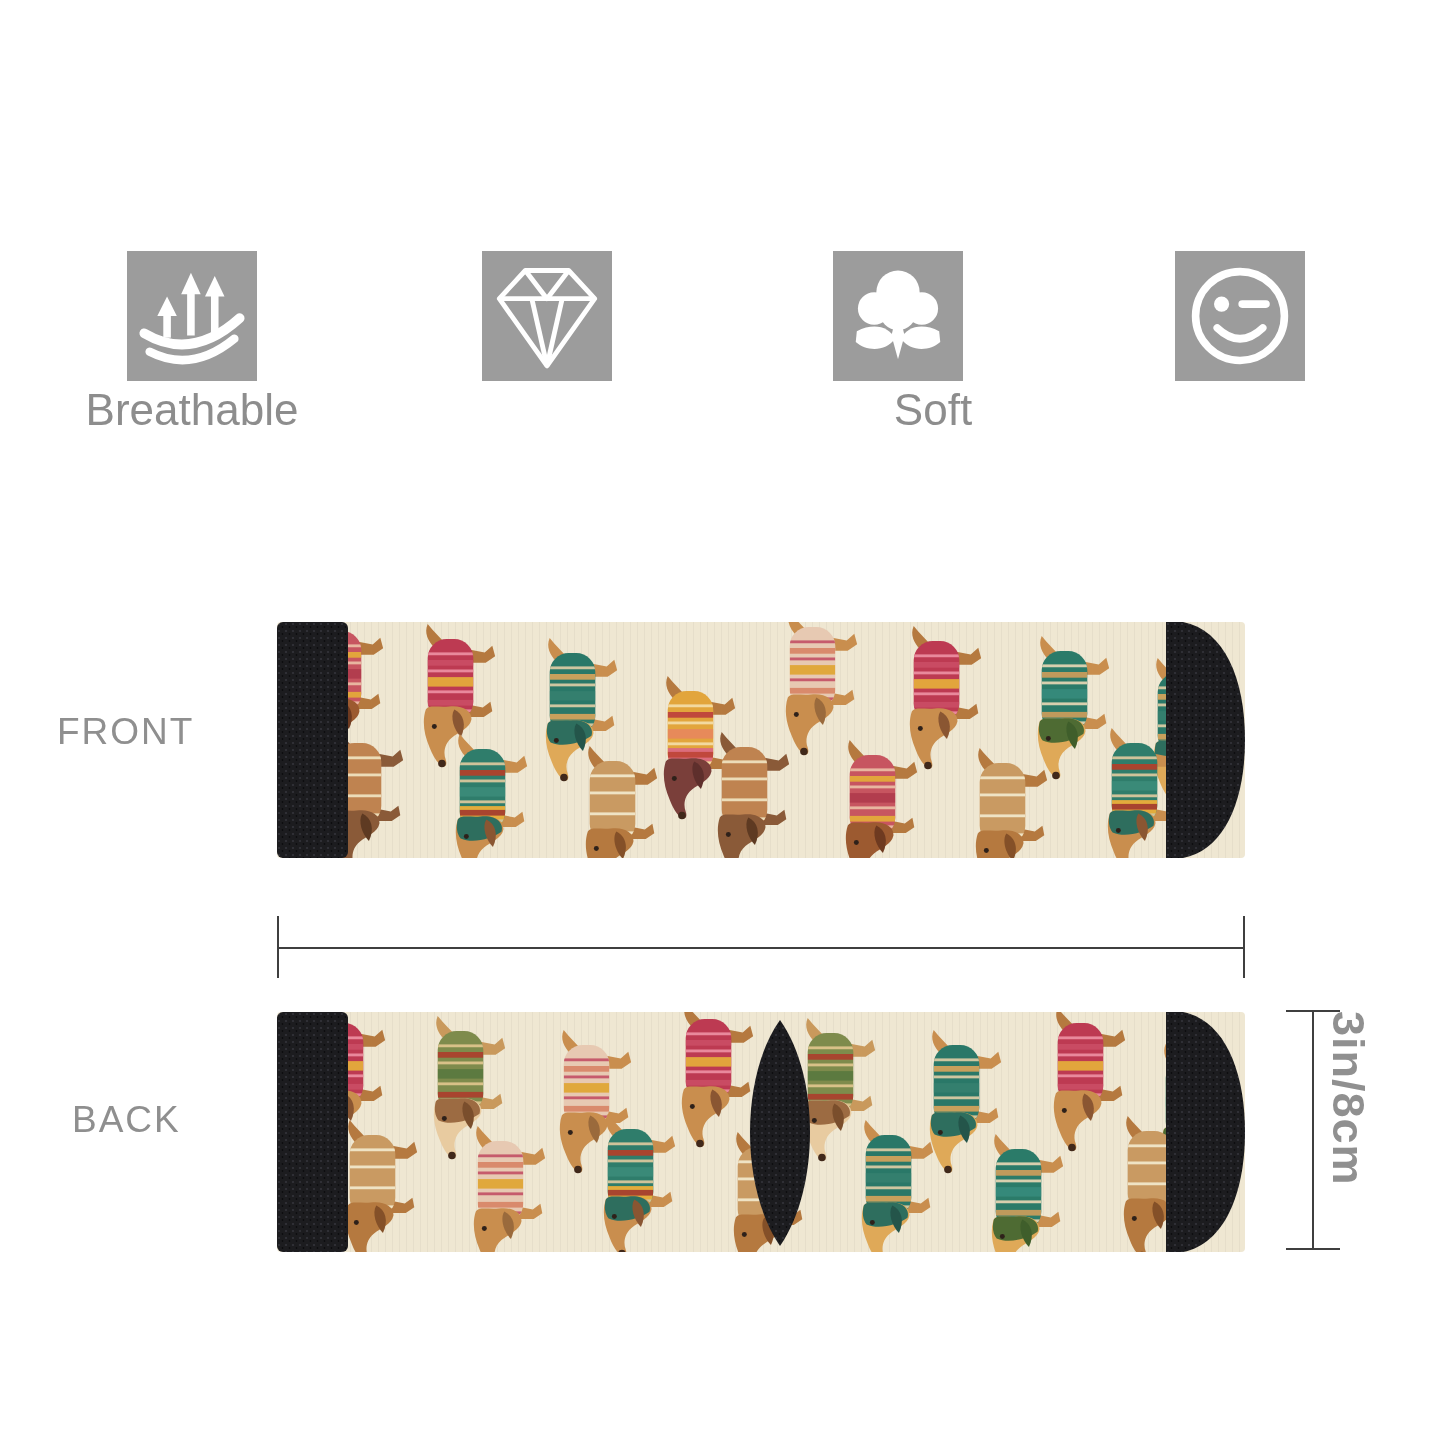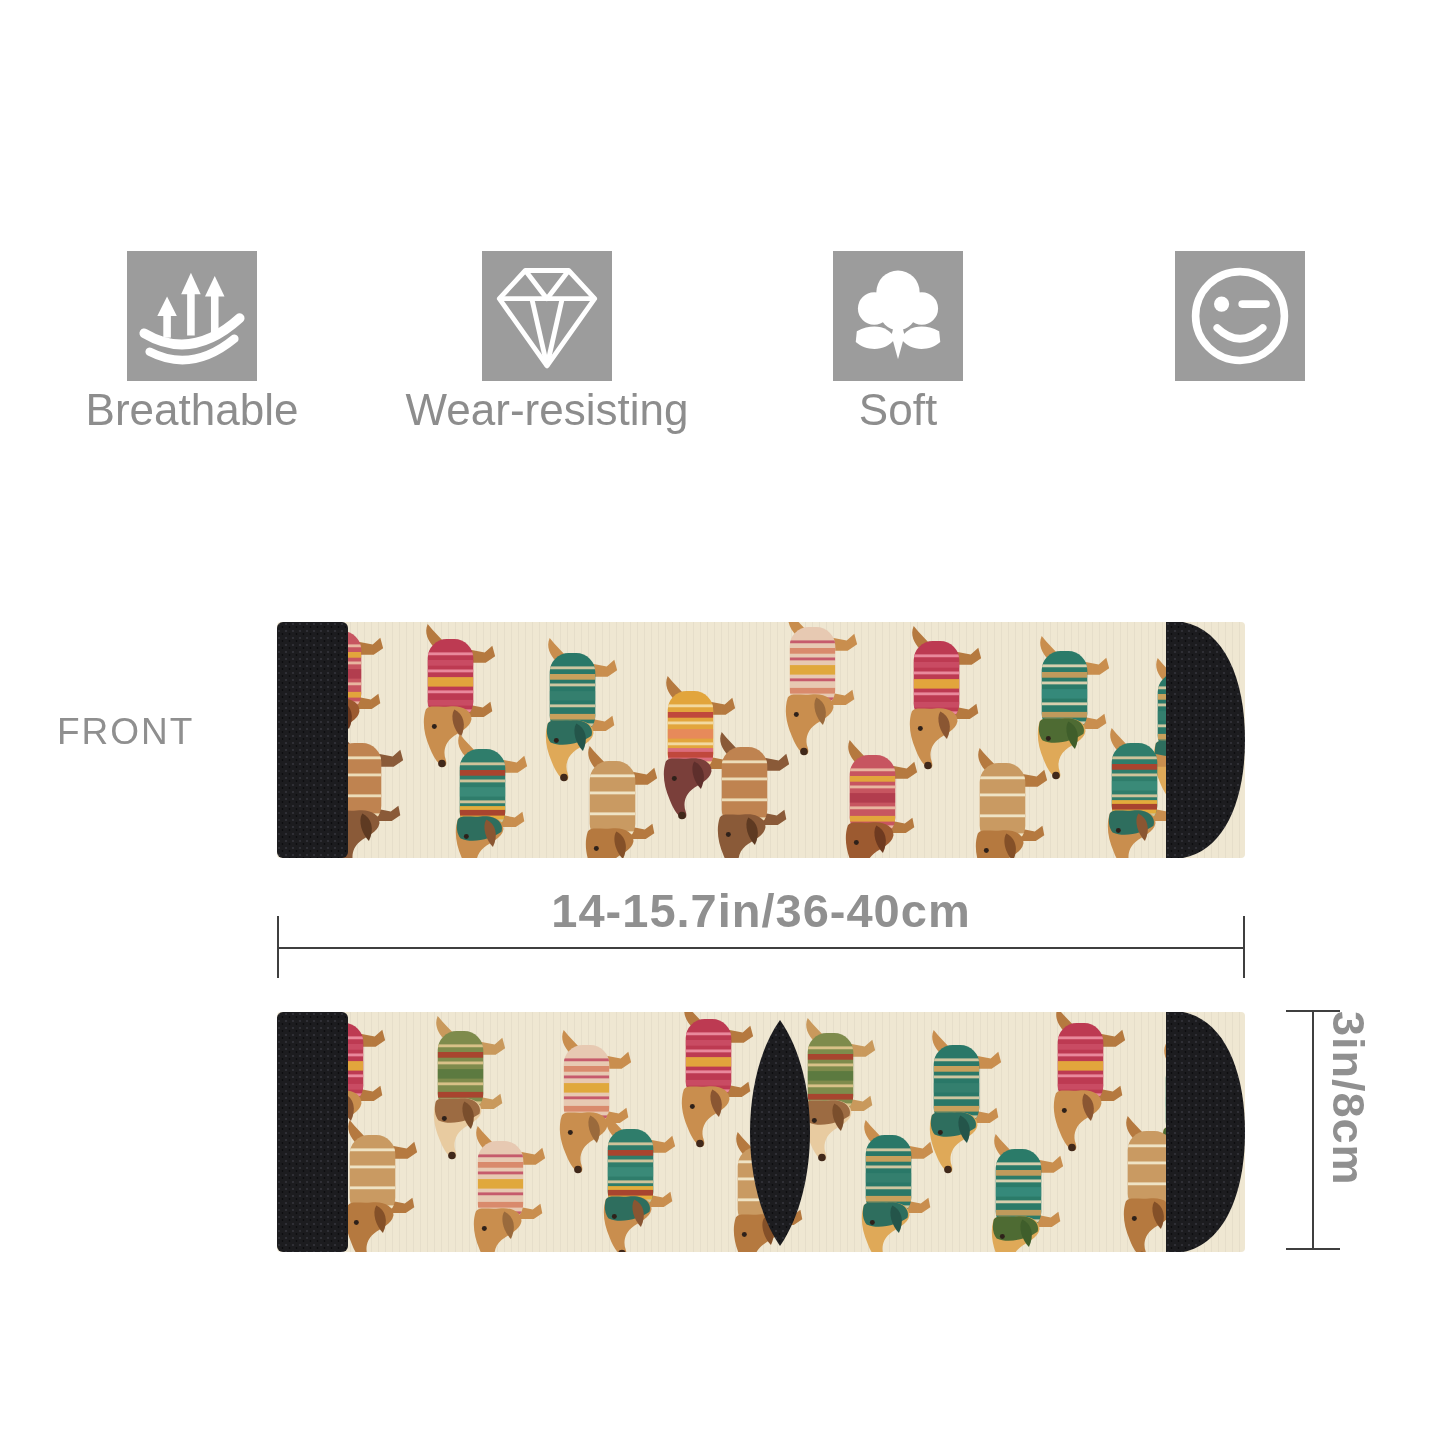--- a/index.html
+++ b/index.html
@@ -100,35 +100,34 @@
   <svg class="feature-icon" style="left:482px" viewBox="0 0 120 120">
     <rect width="120" height="120" fill="var(--icon_bg)"></rect>
     <g stroke="var(--icon_glyph)" stroke-width="4.5" fill="none" stroke-linejoin="round">
       <polygon points="16,44 40,18 80,18 104,44 60,106"></polygon>
       <line x1="16" y1="44" x2="104" y2="44"></line>
       <polyline points="40,18 60,44 80,18"></polyline>
       <line x1="46" y1="44" x2="60" y2="106"></line>
       <line x1="74" y1="44" x2="60" y2="106"></line>
     </g>
   </svg>
-  <div class="feature-label" style="left:547px">Wear-resisting</div>
 
   <svg class="feature-icon" style="left:833px" viewBox="0 0 120 120">
     <rect width="120" height="120" fill="var(--icon_bg)"></rect>
     <g fill="var(--icon_glyph)">
       <circle cx="60" cy="38" r="20"></circle>
       <circle cx="38" cy="53" r="15"></circle>
       <circle cx="82" cy="53" r="15"></circle>
       <circle cx="60" cy="56" r="17"></circle>
       <path d="M60,52 L66,78 L60,100 L54,78 Z"></path>
       <path d="M22,74 C38,66 52,70 57,81 C49,93 31,93 21,84 Z"></path>
       <path d="M98,74 C82,66 68,70 63,81 C71,93 89,93 99,84 Z"></path>
     </g>
   </svg>
-  <div class="feature-label" style="left:898px">Soft</div>
+  <div class="feature-label" style="left:933px">Soft</div>
 
   <svg class="feature-icon" style="left:1175px" viewBox="0 0 120 120">
     <rect width="120" height="120" fill="var(--icon_bg)"></rect>
     <g stroke="var(--icon_glyph)" stroke-width="7" fill="none" stroke-linecap="round">
       <circle cx="60" cy="60" r="41"></circle>
       <line x1="62" y1="49" x2="84" y2="49"></line>
       <path d="M39,71 Q60,91 81,71"></path>
     </g>
     <circle cx="43" cy="49" r="7" fill="var(--icon_glyph)"></circle>
   </svg>
@@ -152,25 +151,25 @@
         <use href="#dog" x="288" y="122" width="95" height="152" style="--body: #c99a62; --blk: none; --s1: #efe3c4; --s2: none; --s3: none; --fur: #b5793f; --head: #b5793f; --ear: #845028; --hood: none;"></use>
         <use href="#dog" x="420" y="108" width="95" height="152" style="--body: #bf8350; --blk: none; --s1: #ecdcb8; --s2: none; --s3: none; --fur: #8a5a38; --head: #8a5a38; --ear: #5e3a22; --hood: none;"></use>
         <use href="#dog" x="548" y="116" width="95" height="152" style="--body: #c75560; --blk: none; --s1: #e8b6a0; --s2: #e2a53c; --s3: #b23d4e; --fur: #b5793f; --head: #9c5a30; --ear: #6e3a20; --hood: none;"></use>
         <use href="#dog" x="678" y="124" width="95" height="152" style="--body: #c99a62; --blk: none; --s1: #efe3c4; --s2: none; --s3: none; --fur: #b5793f; --head: #b5793f; --ear: #845028; --hood: none;"></use>
         <use href="#dog" x="810" y="104" width="95" height="152" style="--body: #2f7d6b; --blk: #e3ac3c; --s1: #cfc39a; --s2: #a8442f; --s3: #3a8a78; --fur: #c98e4e; --head: #c98e4e; --ear: #8a5632; --hood: #2e6e5e;"></use>
       </g>
     <rect x="0" y="0" width="71" height="236" rx="6" fill="url(#knit)"></rect>
     <path d="M889,0 L906,0 C947,8 968,56 968,118 C968,180 947,228 906,236 L889,236 Z" fill="url(#knit)"></path>
   </svg>
 
-  <div class="dim-text" id="width-dim-text">14-15.7in/36-40cm</div>
   <div class="dim-line" id="width-dim-line"></div>
   <div class="dim-line" id="width-dim-tick-left"></div>
   <div class="dim-line" id="width-dim-tick-right"></div>
 
+  <div class="side-label" id="back-label">BACK</div>
 
   <svg class="sock" id="back-sock" width="968" height="240" viewBox="0 0 968 240">
     <rect width="968" height="240" rx="4" fill="var(--sock_base)"></rect>
     <rect width="968" height="240" rx="4" fill="url(#rib)"></rect>
     <g>
         <use href="#dog" x="16" y="-6" width="95" height="152" style="--body: #bd3a52; --blk: none; --s1: #e9899c; --s2: #c94b63; --s3: #e2a53c; --fur: #b5793f; --head: #c98e4e; --ear: #8a5632; --hood: none;"></use>
         <use href="#dog" x="136" y="2" width="95" height="152" style="--body: #7e8b4c; --blk: none; --s1: #d8c188; --s2: #a8442f; --s3: #5c7a40; --fur: #c9995c; --head: #e8cba0; --ear: #7a4e2c; --hood: #9c6b42;"></use>
         <use href="#dog" x="262" y="16" width="95" height="152" style="--body: #e7c9b2; --blk: none; --s1: #c65b6c; --s2: #d98a6c; --s3: #e0a83c; --fur: #c98e4e; --head: #c98e4e; --ear: #9a6a3c; --hood: none;"></use>
         <use href="#dog" x="384" y="-10" width="95" height="152" style="--body: #bd3a52; --blk: none; --s1: #e9899c; --s2: #c94b63; --s3: #e2a53c; --fur: #b5793f; --head: #c98e4e; --ear: #8a5632; --hood: none;"></use>
         <use href="#dog" x="506" y="4" width="95" height="152" style="--body: #7e8b4c; --blk: none; --s1: #d8c188; --s2: #a8442f; --s3: #5c7a40; --fur: #c9995c; --head: #e8cba0; --ear: #7a4e2c; --hood: #9c6b42;"></use>

